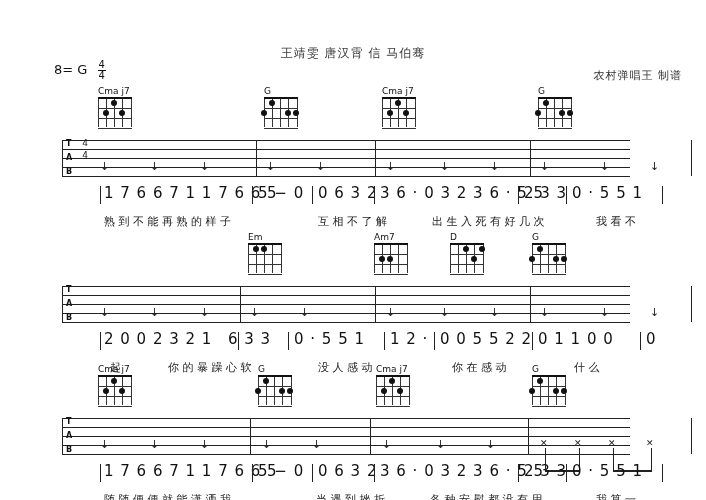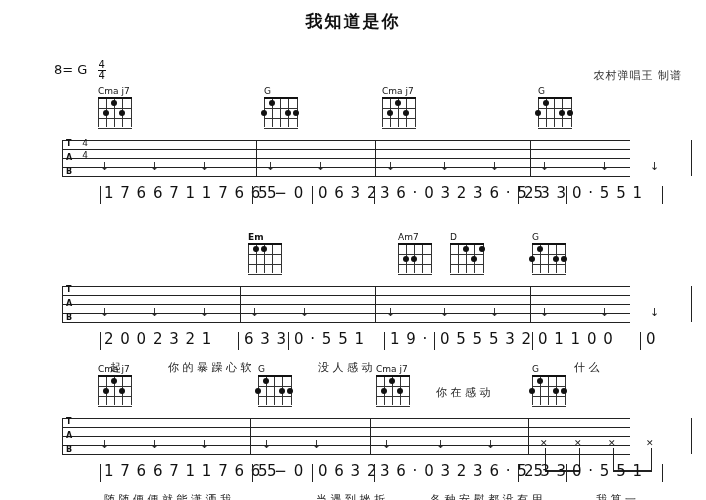--- a/index.html
+++ b/index.html
@@ -96,21 +96,21 @@
     position:relative;height:22px;margin-top:4px;
     font-family:"DejaVu Sans", sans-serif;font-size:11px;color:#222;
   }
   .lyrics .cell{position:absolute;white-space:nowrap;}
 </style>
 </head>
 <body>
 
 <div class="sheet">
 
-  <div class="title">我知道是你</div>
+  <div class="composers">王靖雯  唐汉霄  信  马伯骞</div>
 
   <div class="key-sig">
     <span>8= G</span>
     <span class="frac">
       <span class="num">4</span>
       <span>4</span>
     </span>
   </div>
 
   <div class="credit">农村弹唱王 制谱</div>
@@ -224,41 +224,47 @@
       <div class="cell" style="left:318px;">0 6 3 2</div>
       <div class="bar" style="left:374px;"></div>
       <div class="cell" style="left:380px;">3 6 · 0 3 2 3 6 · 5 5</div>
       <div class="bar" style="left:518px;"></div>
       <div class="cell" style="left:524px;">2 3 3</div>
       <div class="bar" style="left:566px;"></div>
       <div class="cell" style="left:572px;">0 · 5 5 1</div>
       <div class="bar" style="left:662px;"></div>
     </div>
 
+    <div class="lyrics">
+      <div class="cell" style="left:104px;">熟 到 不  能 再  熟 的  样  子</div>
+      <div class="cell" style="left:318px;">互 相 不 了 解</div>
+      <div class="cell" style="left:432px;">出 生 入 死 有 好  几 次</div>
+      <div class="cell" style="left:596px;">我 看 不</div>
+    </div>
   </div>
 
   <div class="system sys2">
 
     <div class="chords">
-      <div class="chord" style="left:246px;font-weight:bold;">
+      <div class="chord" style="left:246px;">
         <div class="cname">Em</div>
         <div class="grid">
           <div class="v" style="left:0;"></div>
             <div class="v" style="left:8px;"></div>
           <div class="v" style="left:16px;"></div>
             <div class="v" style="left:24px;"></div>
           <div class="v" style="left:33px;"></div>
           <div class="h" style="top:9px;"></div>
             <div class="h" style="top:19px;"></div>
             <div class="h" style="top:29px;"></div>
           <div class="dot" style="left:5px;top:1px;"></div>
           <div class="dot" style="left:13px;top:1px;"></div>
         </div>
       </div>
-      <div class="chord" style="left:396px;">
+      <div class="chord" style="left:372px;">
         <div class="cname">Am7</div>
         <div class="grid">
           <div class="v" style="left:0;"></div>
             <div class="v" style="left:8px;"></div>
           <div class="v" style="left:16px;"></div>
             <div class="v" style="left:24px;"></div>
           <div class="v" style="left:33px;"></div>
           <div class="h" style="top:9px;"></div>
             <div class="h" style="top:19px;"></div>
             <div class="h" style="top:29px;"></div>
@@ -325,38 +331,38 @@
       <div class="strum" style="left:490px;top:24px;">↓</div>
       <div class="strum" style="left:540px;top:24px;">↓</div>
       <div class="strum" style="left:600px;top:24px;">↓</div>
       <div class="strum" style="left:650px;top:24px;">↓</div>
     </div>
 
     <div class="jianpu">
       <div class="bar" style="left:100px;"></div>
       <div class="cell" style="left:104px;text-align:center;">2  0   0 2 3 2 1</div>
       <div class="bar" style="left:238px;"></div>
-      <div class="cell" style="left:244px;">6 3 3</div>
+      <div class="cell" style="left:228px;">6 3 3</div>
       <div class="bar" style="left:288px;"></div>
       <div class="cell" style="left:294px;">0 · 5 5 1</div>
       <div class="bar" style="left:384px;"></div>
-      <div class="cell" style="left:390px;">1 9 ·</div>
+      <div class="cell" style="left:390px;">1 2 ·</div>
       <div class="bar" style="left:434px;"></div>
-      <div class="cell" style="left:440px;">0 5 5 5 3 2</div>
+      <div class="cell" style="left:440px;">0 0 5 5 2 2</div>
       <div class="bar" style="left:532px;"></div>
       <div class="cell" style="left:538px;">0 1 1  0  0</div>
       <div class="bar" style="left:640px;"></div>
       <div class="cell" style="left:646px;">0</div>
     </div>
 
     <div class="lyrics">
       <div class="cell" style="left:110px;">起</div>
       <div class="cell" style="left:168px;">你 的 暴 躁  心 软</div>
       <div class="cell" style="left:318px;">没 人 感  动</div>
-      <div class="cell" style="left:436px;margin-top:25px;">你 在 感 动</div>
+      <div class="cell" style="left:452px;">你 在 感 动</div>
       <div class="cell" style="left:574px;">什 么</div>
     </div>
   </div>
 
   <div class="system sys3">
 
     <div class="chords">
       <div class="chord" style="left:96px;">
         <div class="cname">Cma j7</div>
         <div class="grid">

